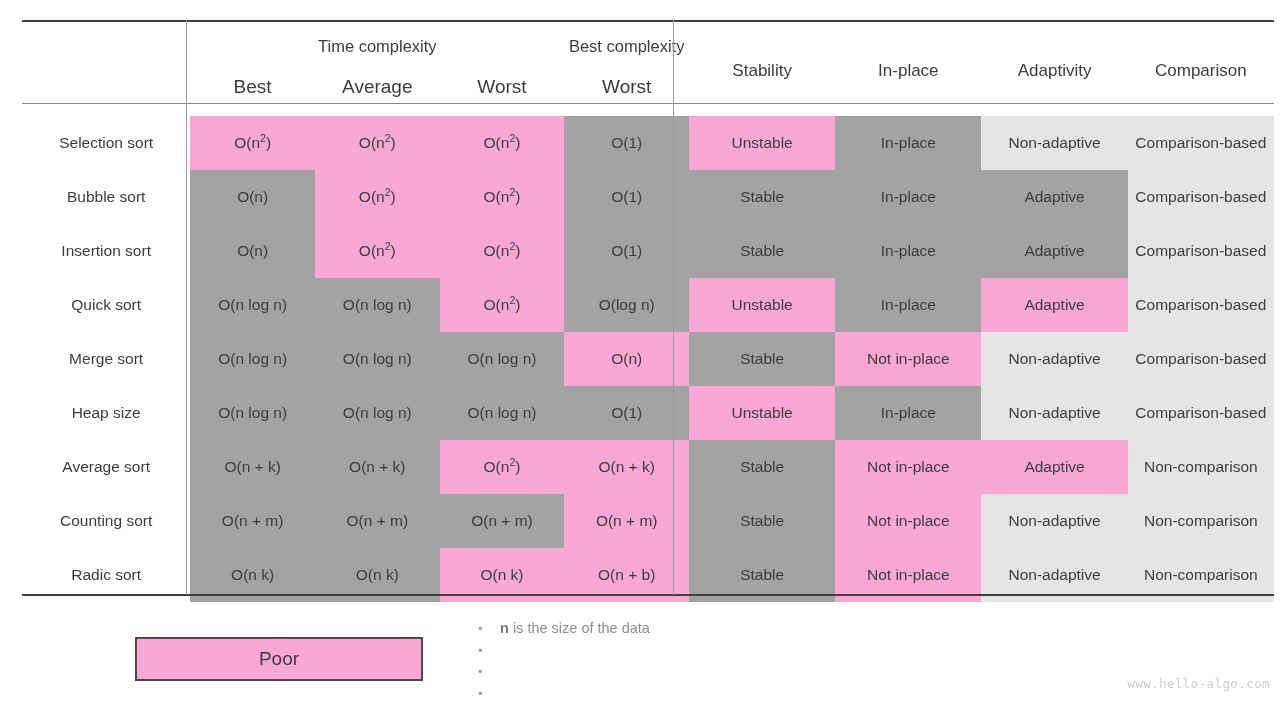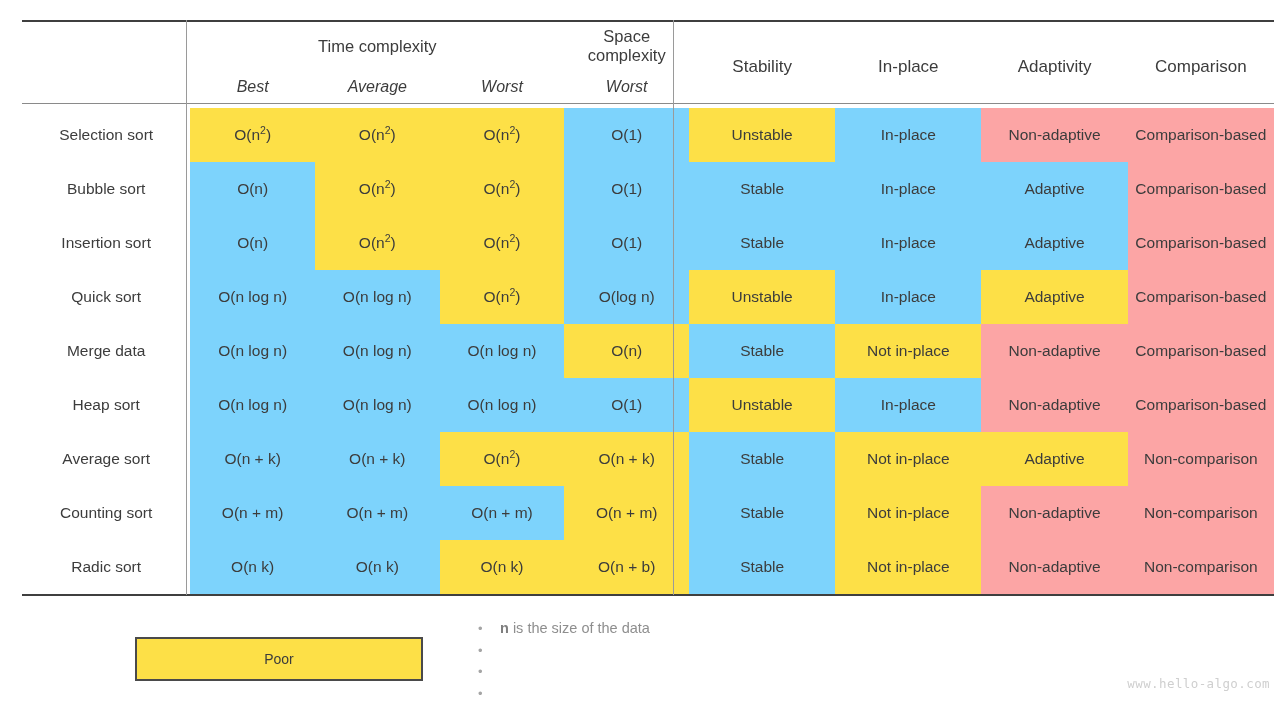--- a/index.html
+++ b/index.html
@@ -48,21 +48,21 @@
     position: relative;
   }
 
   
   .c-name  { width: 164px; }
   .c-num   { width: 121.5px; }
   .c-cat   { width: 142.5px; }
 
   
   tr.hdr-top td { height: 40px; font-size: 17px; padding-top: 6px; }
-  tr.hdr-bot td { height: 42px; font-size: 16px; padding-bottom: 0; font-style: italic; }
+  tr.hdr-bot td { height: 42px; font-size: 19px; padding-bottom: 8px; }
 
   tr.hdr-top td.grp { font-size: 16.5px; }
 
   
   tr.data td { height: 54px; }
 
   td.namecell {
     text-align: right;
     padding-right: 18px;
     font-size: 16px;
@@ -92,43 +92,43 @@
   .vrule {
     position: absolute;
     top: 20px;
     width: 0; height: 575px;
     border-left: 1.1px solid #9a9a9a;
   }
   .vrule.v1 { left: 178px; }
   .vrule.v2 { left: 665px; }
 
   
-  .poor { background: #fde047; }
-  .fair { background: #fca5a5; }
-  .good { background: #7dd3fc; }
+  .poor { background: #f9a8d4; }
+  .fair { background: #e5e5e5; }
+  .good { background: #a3a3a3; }
 
   sup { font-size: 0.68em; vertical-align: super; line-height: 0; }
 
   
   .legend {
     position: absolute;
     left: 127px;
     top: 637px;
     width: 288px;
     height: 44px;
     border: 2px solid #4a4a4a;
     display: flex;
     box-sizing: border-box;
   }
   .legend .seg {
     flex: 1 1 0;
     display: flex;
     align-items: center;
     justify-content: center;
-    font-size: 14px;
+    font-size: 19px;
     color: #3c3c3c;
   }
 
   
   .notes {
     position: absolute;
     left: 470px;
     top: 618px;
     width: 560px;
     color: #8e8e8e;
@@ -175,21 +175,21 @@
           <col class="c-num">
         <col class="c-cat">
           <col class="c-cat">
           <col class="c-cat">
           <col class="c-cat">
       </colgroup>
       <thead>
         <tr class="hdr-top">
           <td></td>
           <td class="grp" colspan="3">Time complexity</td>
-          <td class="grp" colspan="1">Space complexity</td>
+          <td class="grp" colspan="1">Best complexity</td>
           <td rowspan="2">Stability</td>
           <td rowspan="2">In-place</td>
           <td rowspan="2">Adaptivity</td>
           <td rowspan="2">Comparison</td>
         </tr>
         <tr class="hdr-bot">
           <td></td>
           <td>Best</td>
           <td>Average</td>
           <td>Worst</td>
@@ -235,32 +235,32 @@
             <td class="good">O(n log n)</td>
             <td class="good">O(n log n)</td>
             <td class="poor"><span>O(n<sup>2</sup>)</span></td>
             <td class="good">O(log n)</td>
             <td class="poor">Unstable</td>
             <td class="good">In-place</td>
             <td class="poor">Adaptive</td>
             <td class="fair">Comparison-based</td>
           </tr>
           <tr class="data">
-            <td class="namecell">Merge data</td>
+            <td class="namecell">Merge sort</td>
             <td class="good">O(n log n)</td>
             <td class="good">O(n log n)</td>
             <td class="good">O(n log n)</td>
             <td class="poor">O(n)</td>
             <td class="good">Stable</td>
             <td class="poor">Not in-place</td>
             <td class="fair">Non-adaptive</td>
             <td class="fair">Comparison-based</td>
           </tr>
           <tr class="data">
-            <td class="namecell">Heap sort</td>
+            <td class="namecell">Heap size</td>
             <td class="good">O(n log n)</td>
             <td class="good">O(n log n)</td>
             <td class="good">O(n log n)</td>
             <td class="good">O(1)</td>
             <td class="poor">Unstable</td>
             <td class="good">In-place</td>
             <td class="fair">Non-adaptive</td>
             <td class="fair">Comparison-based</td>
           </tr>
           <tr class="data">

